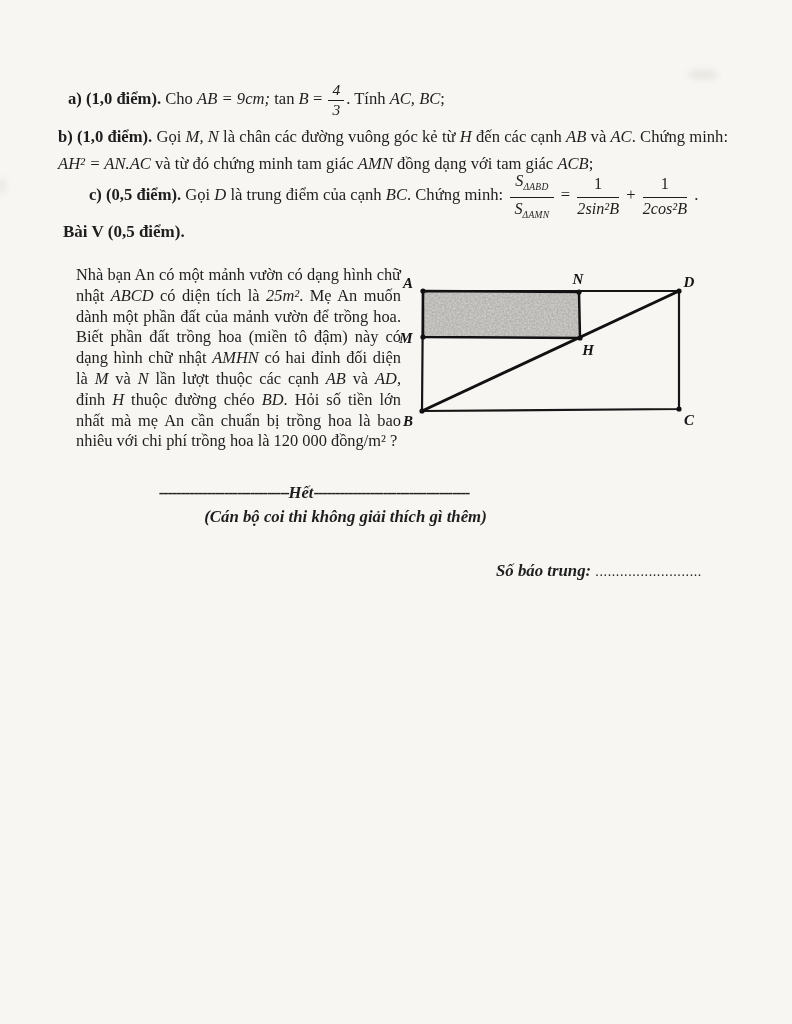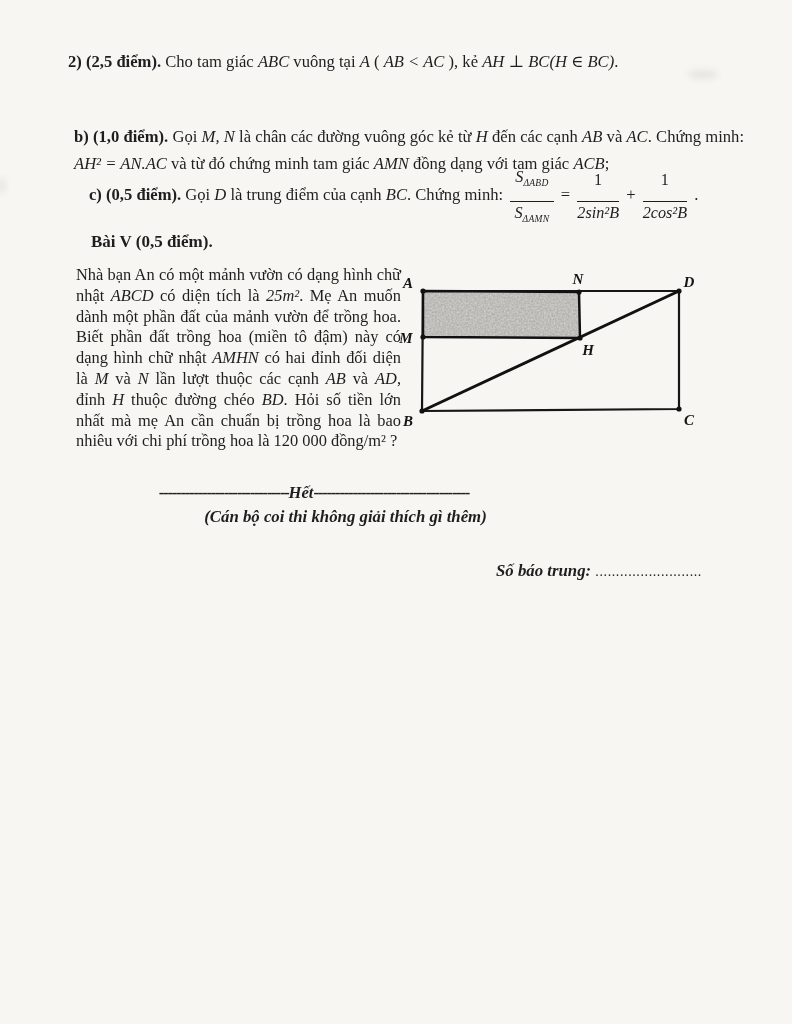--- a/index.html
+++ b/index.html
@@ -14,21 +14,21 @@
   .abs{position:absolute;}
   .mathit{font-style:italic;}
   .lbl{font-weight:bold;}
   .line{font-size:16.6px;}
   
   .frac-sm{display:inline-block;vertical-align:middle;text-align:center;line-height:1.08;font-size:15.5px;font-style:italic;margin:0 2px;}
   .frac-sm .num{display:block;border-bottom:1.4px solid #1e1e1e;padding:0 4px 1px;}
   .frac-sm .den{display:block;padding-top:1px;}
   
   .frac-lg{display:inline-block;vertical-align:middle;text-align:center;line-height:1.12;font-size:16.2px;margin:0 3px;}
-  .frac-lg .num{display:block;border-bottom:1.4px solid #1e1e1e;padding:0 5px 12px;}
+  .frac-lg .num{display:block;border-bottom:1.4px solid #1e1e1e;padding:0 5px 4px;}
   .frac-lg .den{display:block;padding-top:2px;}
   .frac-lg sub{font-size:9.5px;font-style:italic;letter-spacing:0.3px;}
   #qc-line{line-height:54px;white-space:nowrap;margin-left:21px;}
   #qb-block{line-height:27px;text-align:justify;}
   #para{width:325px;text-align:justify;font-size:16.4px;line-height:20.8px;margin-top:17px;}
   #bai5{font-size:17px;font-weight:bold;}
   #het-row{left:0;top:483px;width:628px;text-align:center;font-weight:bold;font-size:16.6px;}
   .dash{letter-spacing:-1.2px;font-weight:bold;}
   #note-row{left:0;top:507px;width:691px;text-align:center;font-weight:bold;font-style:italic;font-size:16.8px;font-family:Liberation Serif, serif;}
   .sig{font-style:italic;font-weight:600;font-size:16.8px;}
@@ -38,39 +38,39 @@
   svg text{font-family:"Liberation Serif","DejaVu Serif",serif;font-weight:bold;font-style:italic;font-size:15px;fill:#151515;}
 </style>
 </head>
 <body>
 
 <div class="page">
 
   <div class="smudge" style="left:688px;top:70px;width:30px;height:9px;"></div>
   <div class="smudge" style="left:-2px;top:178px;width:7px;height:16px;"></div>
 
-  <div class="abs line" style="left:68px;top:52px;width:680px;">
-    <span class="lbl">2) (2,5 điểm).</span><span> Cho tam giác </span><span class="mathit">ABC</span><span> vuông tại </span><span class="mathit">A</span><span> ( </span><span class="mathit">AB &lt; AC</span><span> ), kẻ </span><span class="mathit">AH ⊥ BC(H ∈ BC)</span><span>.</span>
+
+  <div class="abs line" style="left:68px;top:82px;width:680px;">
+    <span class="lbl">a) (1,0 điểm).</span><span> Cho </span><span class="mathit">AB = 9cm;</span><span> tan </span><span class="mathit">B</span><span> = </span><span class="frac-sm"><span class="num">4</span><span class="den">3</span></span><span>. Tính </span><span class="mathit">AC, BC</span><span>;</span>
   </div>
 
-
-  <div class="abs line" id="qb-block" style="left:74px;top:123px;width:670px;">
+  <div class="abs line" id="qb-block" style="left:58px;top:123px;width:670px;">
     <span class="lbl">b) (1,0 điểm).</span><span> Gọi </span><span class="mathit">M, N</span><span> là chân các đường vuông góc kẻ từ </span><span class="mathit">H</span><span> đến các cạnh </span><span class="mathit">AB</span><span> và </span><span class="mathit">AC</span><span>. Chứng minh: </span><span class="mathit">AH² = AN.AC</span><span> và từ đó chứng minh tam giác </span><span class="mathit">AMN</span><span> đồng dạng với tam giác </span><span class="mathit">ACB</span><span>;</span>
   </div>
 
   <div class="abs line" id="qc-line" style="left:68px;top:168px;">
     <span class="lbl">c) (0,5 điểm).</span><span> Gọi </span><span class="mathit">D</span><span> là trung điểm của cạnh </span><span class="mathit">BC</span><span>. Chứng minh: </span><span class="frac-lg"><span class="num"><span class="mathit">S</span><sub>ΔABD</sub></span><span class="den"><span class="mathit">S</span><sub>ΔAMN</sub></span></span>
     <span>=</span>
     <span class="frac-lg"><span class="num">1</span><span class="den mathit">2sin²B</span></span>
     <span>+</span>
     <span class="frac-lg"><span class="num">1</span><span class="den mathit">2cos²B</span></span>
     <span>.</span>
   </div>
 
-  <div class="abs" id="bai5" style="left:63px;top:232px;margin-left:28px;">Bài V (0,5 điểm).</div>
+  <div class="abs" id="bai5" style="left:63px;top:222px;">Bài V (0,5 điểm).</div>
 
   <div class="abs" id="para" style="left:76px;top:248px;">
     <span>Nhà bạn An có một mảnh vườn có dạng hình chữ nhật </span><span class="mathit">ABCD</span><span> có diện tích là </span><span class="mathit">25m²</span><span>. Mẹ An muốn dành một phần đất của mảnh vườn để trồng hoa. Biết phần đất trồng hoa (miền tô đậm) này có dạng hình chữ nhật </span><span class="mathit">AMHN</span><span> có hai đỉnh đối diện là </span><span class="mathit">M</span><span> và </span><span class="mathit">N</span><span>  lần lượt thuộc các cạnh </span><span class="mathit">AB</span><span> và </span><span class="mathit">AD</span><span>, đỉnh </span><span class="mathit">H</span><span> thuộc đường chéo </span><span class="mathit">BD</span><span>. Hỏi số tiền lớn nhất mà mẹ An cần chuẩn bị trồng hoa là bao nhiêu với chi phí trồng hoa là </span><span>120 000 đồng/m² ?</span>
   </div>
 
   <div class="abs" style="left:390px;top:270px;">
     <svg width="360" height="165" viewBox="0 0 360 165">
       <defs>
         <filter id="grainF" x="-10%" y="-10%" width="120%" height="120%">
           <feTurbulence type="fractalNoise" baseFrequency="0.55" numOctaves="2" seed="7" result="t"></feTurbulence>

